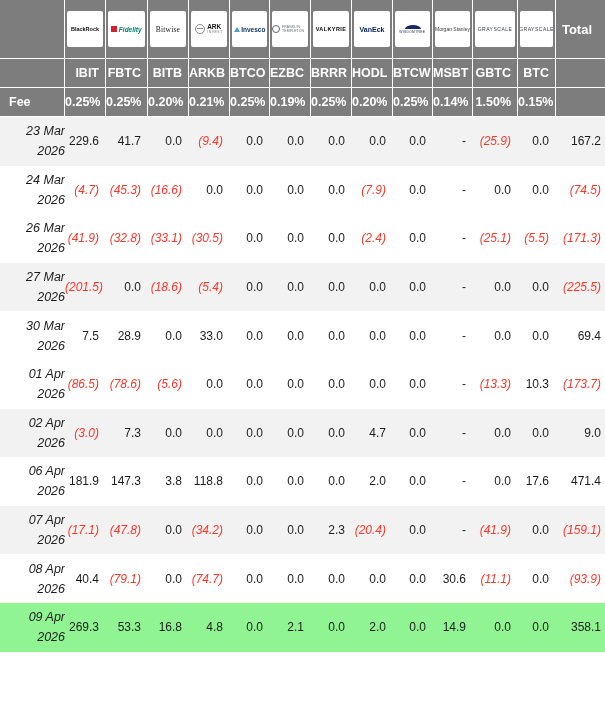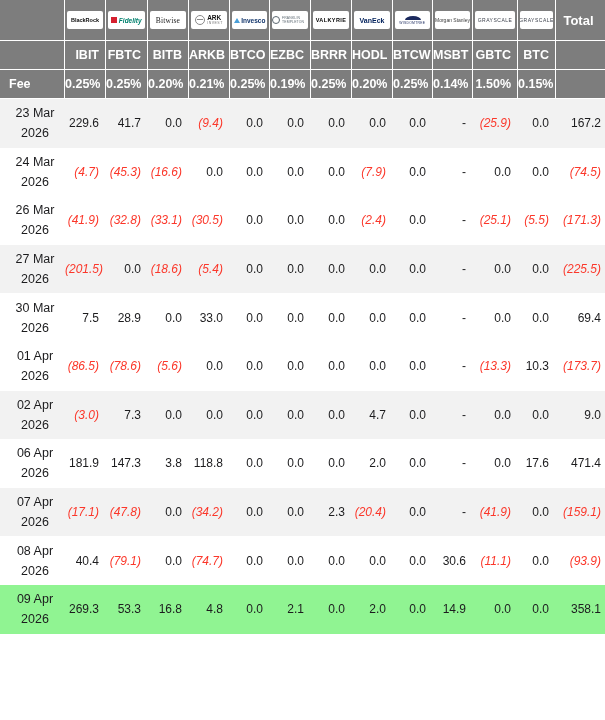--- a/index.html
+++ b/index.html
@@ -16,25 +16,25 @@
 
   
   .hc{background:#7d7d7d;border-right:1px solid #fff;border-bottom:1px solid #fff;vertical-align:middle;}
   .hc.last{border-right:none;}
   tr.r-logos{height:30px;}
   tr.r-tickers{height:29px;}
   tr.r-fee{height:29px;}
   .ticker{color:#fff;font-weight:bold;font-size:12.5px;text-align:right;padding-right:6px;}
   .feeval{color:#fff;font-weight:bold;font-size:12.5px;text-align:right;padding-right:6px;}
   .fee-label{color:#fff;font-weight:bold;font-size:12.5px;text-align:left;padding-left:9px;}
-  .total-h{color:#fff;font-weight:bold;font-size:13px;text-align:center;padding-right:4px;}
+  .total-h{color:#fff;font-weight:bold;font-size:13px;text-align:right;padding-right:13px;}
 
   
   .chip{
-    background:#fff;border-radius:2px;height:18px;margin:11px 2px;
+    background:#fff;border-radius:2px;height:36px;margin:11px 2px;
     display:flex;align-items:center;justify-content:center;overflow:hidden;
   }
   .b-blackrock{font-size:5.5px;font-weight:800;color:#0a0a0a;}
   .b-fidelity{display:flex;align-items:center;gap:1.5px;}
   .fid-sq{width:6px;height:6px;background:#d5202f;flex:none;}
   .fid-tx{font-size:6.5px;font-weight:800;font-style:italic;color:#00806e;}
   .b-bitwise{font-family:"Liberation Serif","DejaVu Serif",serif;font-size:7.5px;color:#1a1a1a;letter-spacing:.2px;}
   .b-ark{display:flex;align-items:center;gap:2px;}
   .ark-c{width:8px;height:8px;border:1px solid #8a8a8a;border-radius:50%;flex:none;position:relative;}
   .ark-c:before{content:"";position:absolute;left:1px;right:1px;top:3px;border-top:1px solid #8a8a8a;}
@@ -57,22 +57,22 @@
 
   
   tr.r-data{height:48.6px;}
   tr.row-odd td{background:#f2f2f2;}
   tr.row-even td{background:#ffffff;}
   tr.row-hl td{background:#90f492;}
   td.num{text-align:right;padding-right:7px;font-size:12px;color:#1c1c1e;}
   td.num.neg{color:#fb372a;font-style:italic;}
   td.total-cell{padding-right:4px;}
   td.date{
-    text-align:center;padding-left:5px;font-size:12.5px;color:#1c1c1e;
-    line-height:1.6;white-space:normal;
+    text-align:right;padding-left:5px;font-size:12.5px;color:#1c1c1e;
+    line-height:1.6;white-space:normal;font-style:italic;
   }
 </style>
 </head>
 <body>
 
 <table>
   <colgroup>
     <col style="width:65px">
       <col style="width:41px">
       <col style="width:42px">

